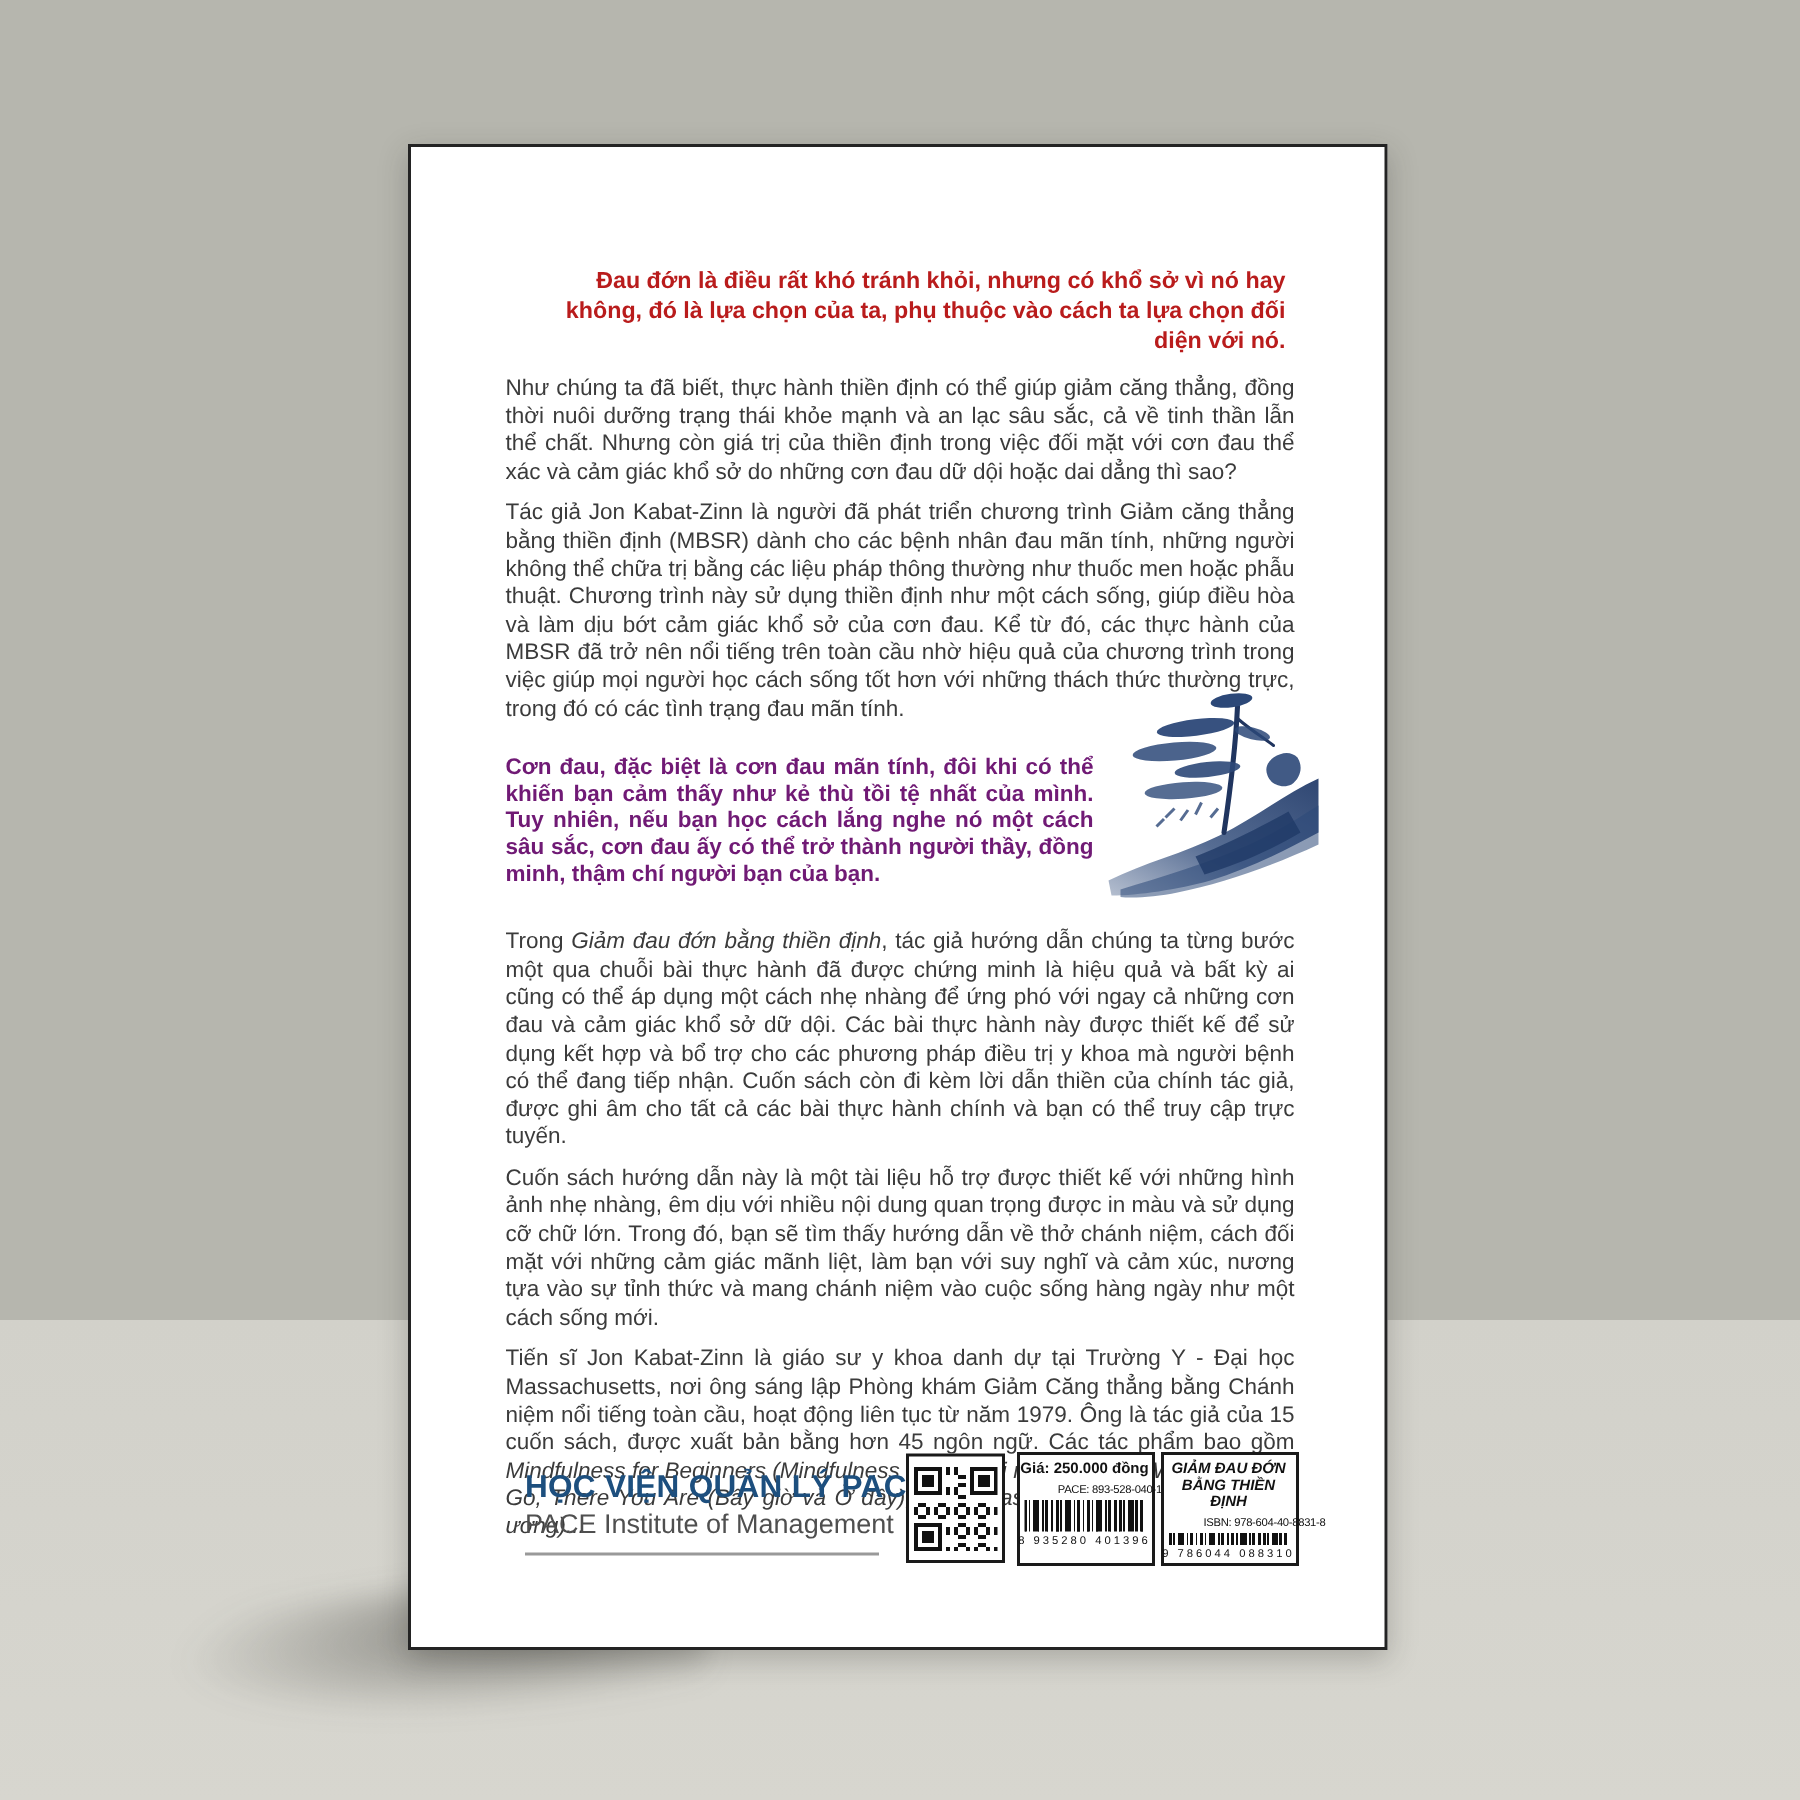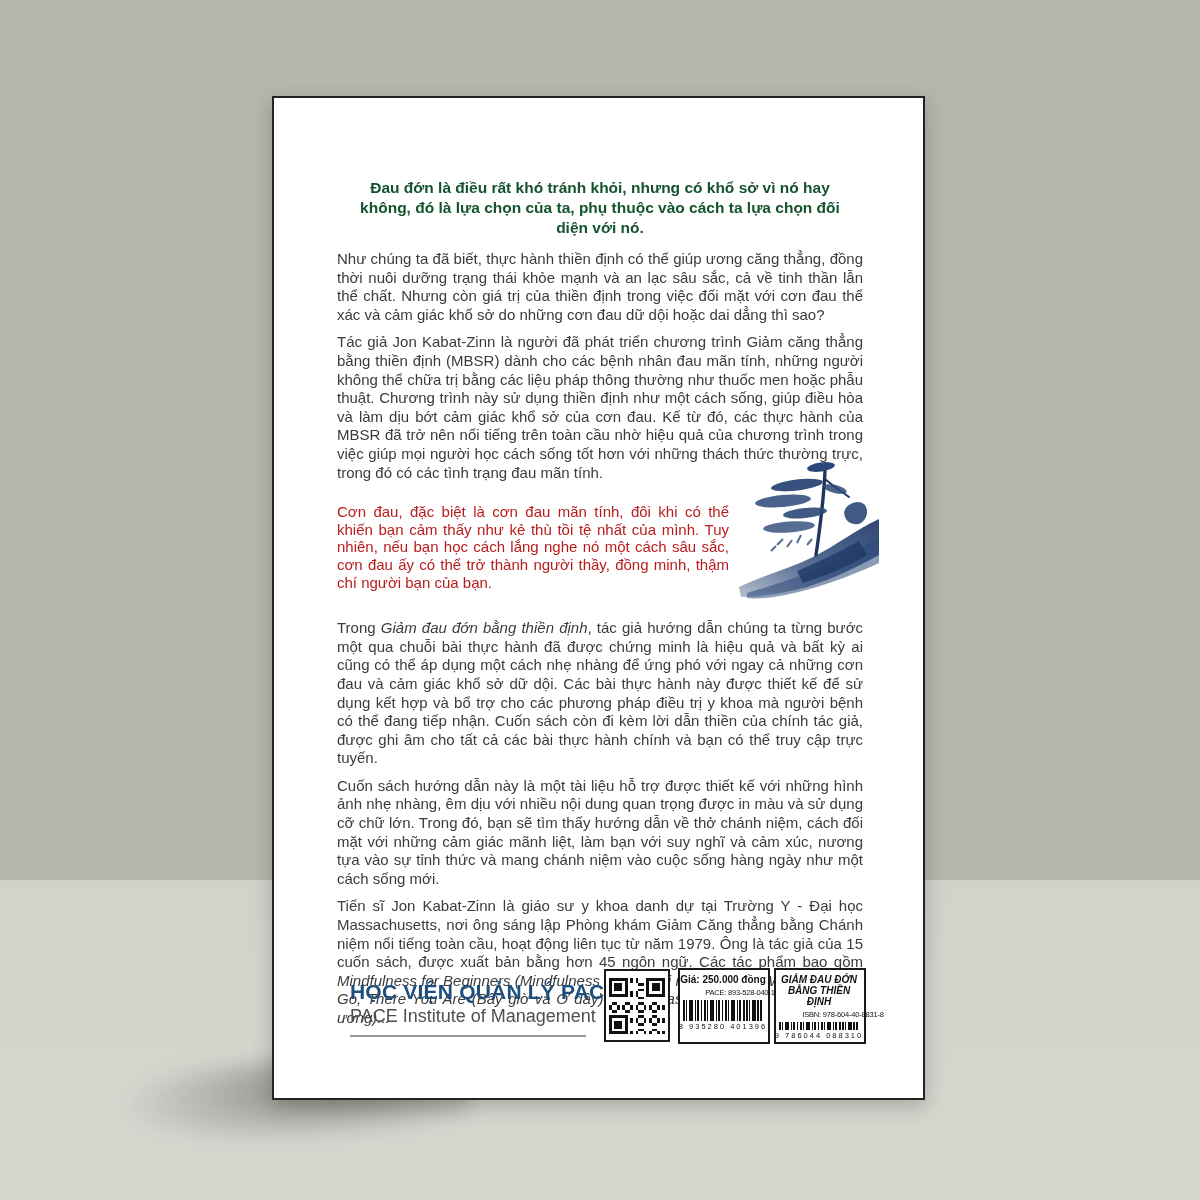--- a/index.html
+++ b/index.html
@@ -22,33 +22,33 @@
     position:absolute;left:272px;top:96px;width:649px;height:1000px;
     background:#ffffff;border:2px solid #232323;
     box-shadow:0 6px 18px rgba(40,40,35,.25);
   }
   .content{
     position:absolute;left:0;top:0;width:100%;height:100%;
     padding:80px 60px 0 63px;box-sizing:border-box;
     color:#3b3b3b;
   }
   .lead-quote{
-    color:#14532d;font-weight:bold;text-align:center;
+    color:#b91c1c;font-weight:bold;text-align:right;
     font-size:15.5px;line-height:20px;
     margin:0 0 12px 0;padding:0 6px;
   }
   .para{
     font-size:15px;line-height:18.6px;text-align:justify;
     margin:0 0 9px 0;
   }
   .quote-row{
     position:relative;height:118px;margin:4px 0 10px 0;
   }
   .blue-quote{
-    width:392px;color:#b91c1c;font-weight:normal;
+    width:392px;color:#701a75;font-weight:bold;
     font-size:15px;line-height:17.6px;text-align:justify;
     padding-top:12px;
   }
   .tree-art{
     position:absolute;right:-20px;top:-32px;width:146px;height:150px;
   }
   .publisher{
     position:absolute;left:76px;top:882px;width:236px;
   }
   .publisher .vi{
@@ -99,21 +99,21 @@
 <body>
 
 <div class="floor"></div>
 <div class="floor-shadow"></div>
 
 <div class="book">
   <div class="content">
 
     <p class="lead-quote">Đau đớn là điều rất khó tránh khỏi, nhưng có khổ sở vì nó hay không, đó là lựa chọn của ta, phụ thuộc vào cách ta lựa chọn đối diện với nó.</p>
 
-    <p class="para">Như chúng ta đã biết, thực hành thiền định có thể giúp ương căng thẳng, đồng thời nuôi dưỡng trạng thái khỏe mạnh và an lạc sâu sắc, cả về tinh thần lẫn thể chất. Nhưng còn giá trị của thiền định trong việc đối mặt với cơn đau thể xác và cảm giác khổ sở do những cơn đau dữ dội hoặc dai dẳng thì sao?</p>
+    <p class="para">Như chúng ta đã biết, thực hành thiền định có thể giúp giảm căng thẳng, đồng thời nuôi dưỡng trạng thái khỏe mạnh và an lạc sâu sắc, cả về tinh thần lẫn thể chất. Nhưng còn giá trị của thiền định trong việc đối mặt với cơn đau thể xác và cảm giác khổ sở do những cơn đau dữ dội hoặc dai dẳng thì sao?</p>
 
     <p class="para">Tác giả Jon Kabat-Zinn là người đã phát triển chương trình Giảm căng thẳng bằng thiền định (MBSR) dành cho các bệnh nhân đau mãn tính, những người không thể chữa trị bằng các liệu pháp thông thường như thuốc men hoặc phẫu thuật. Chương trình này sử dụng thiền định như một cách sống, giúp điều hòa và làm dịu bớt cảm giác khổ sở của cơn đau. Kể từ đó, các thực hành của MBSR đã trở nên nổi tiếng trên toàn cầu nhờ hiệu quả của chương trình trong việc giúp mọi người học cách sống tốt hơn với những thách thức thường trực, trong đó có các tình trạng đau mãn tính.</p>
 
     <div class="quote-row">
       <div class="blue-quote">Cơn đau, đặc biệt là cơn đau mãn tính, đôi khi có thể khiến bạn cảm thấy như kẻ thù tồi tệ nhất của mình. Tuy nhiên, nếu bạn học cách lắng nghe nó một cách sâu sắc, cơn đau ấy có thể trở thành người thầy, đồng minh, thậm chí người bạn của bạn.</div>
       <svg class="tree-art" viewBox="0 0 146 150" xmlns="http://www.w3.org/2000/svg">
         <defs>
           <linearGradient id="hillg" x1="0" y1="1" x2="1" y2="0">
             <stop offset="0" stop-color="#2c4878" stop-opacity=".35"></stop>
             <stop offset=".45" stop-color="#2c4878" stop-opacity=".8"></stop>

